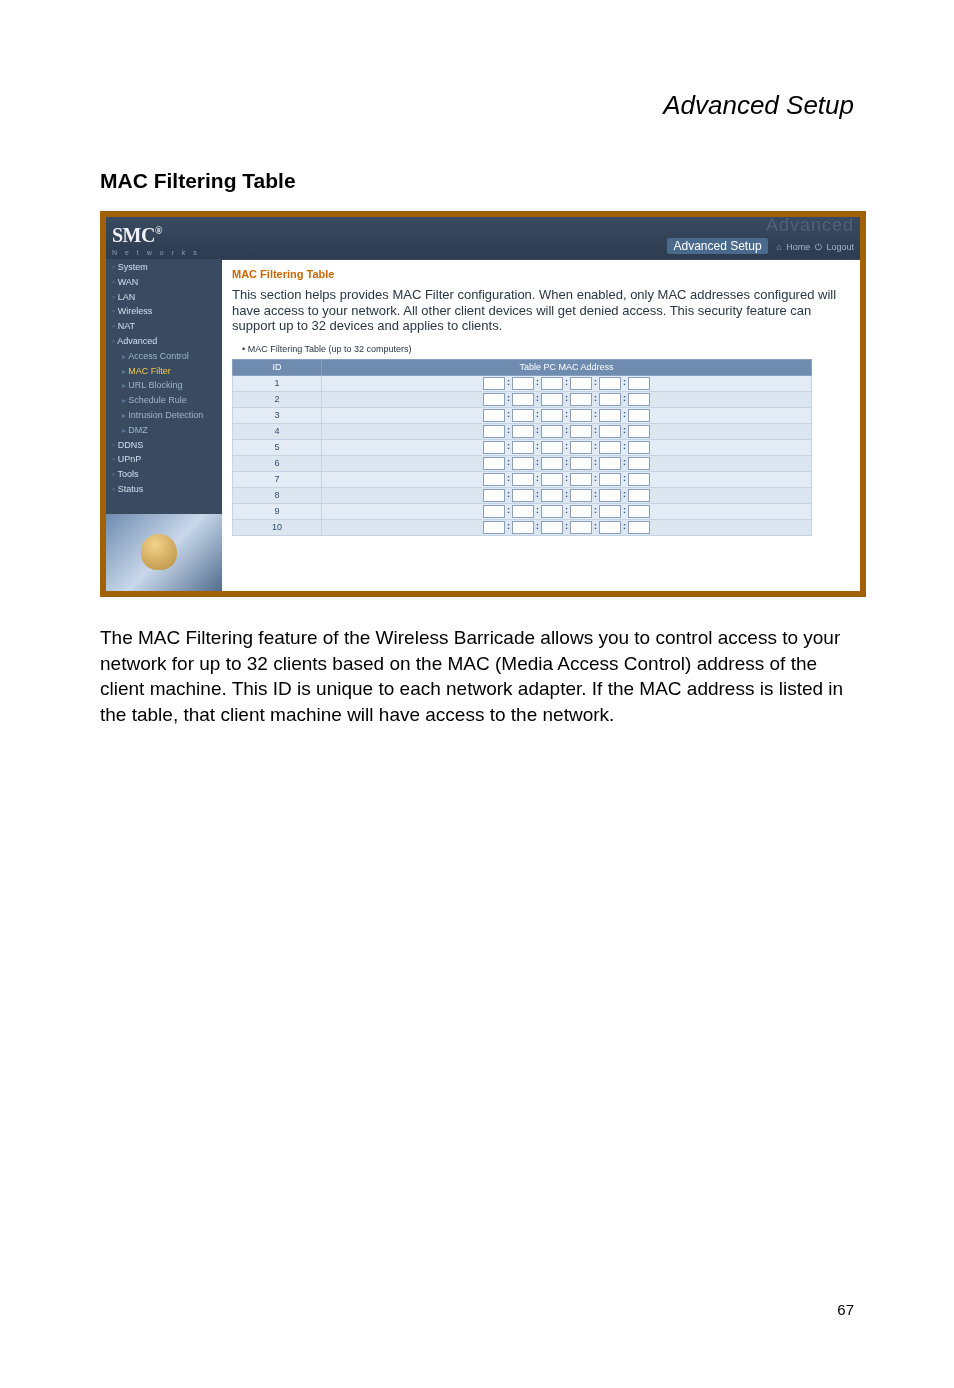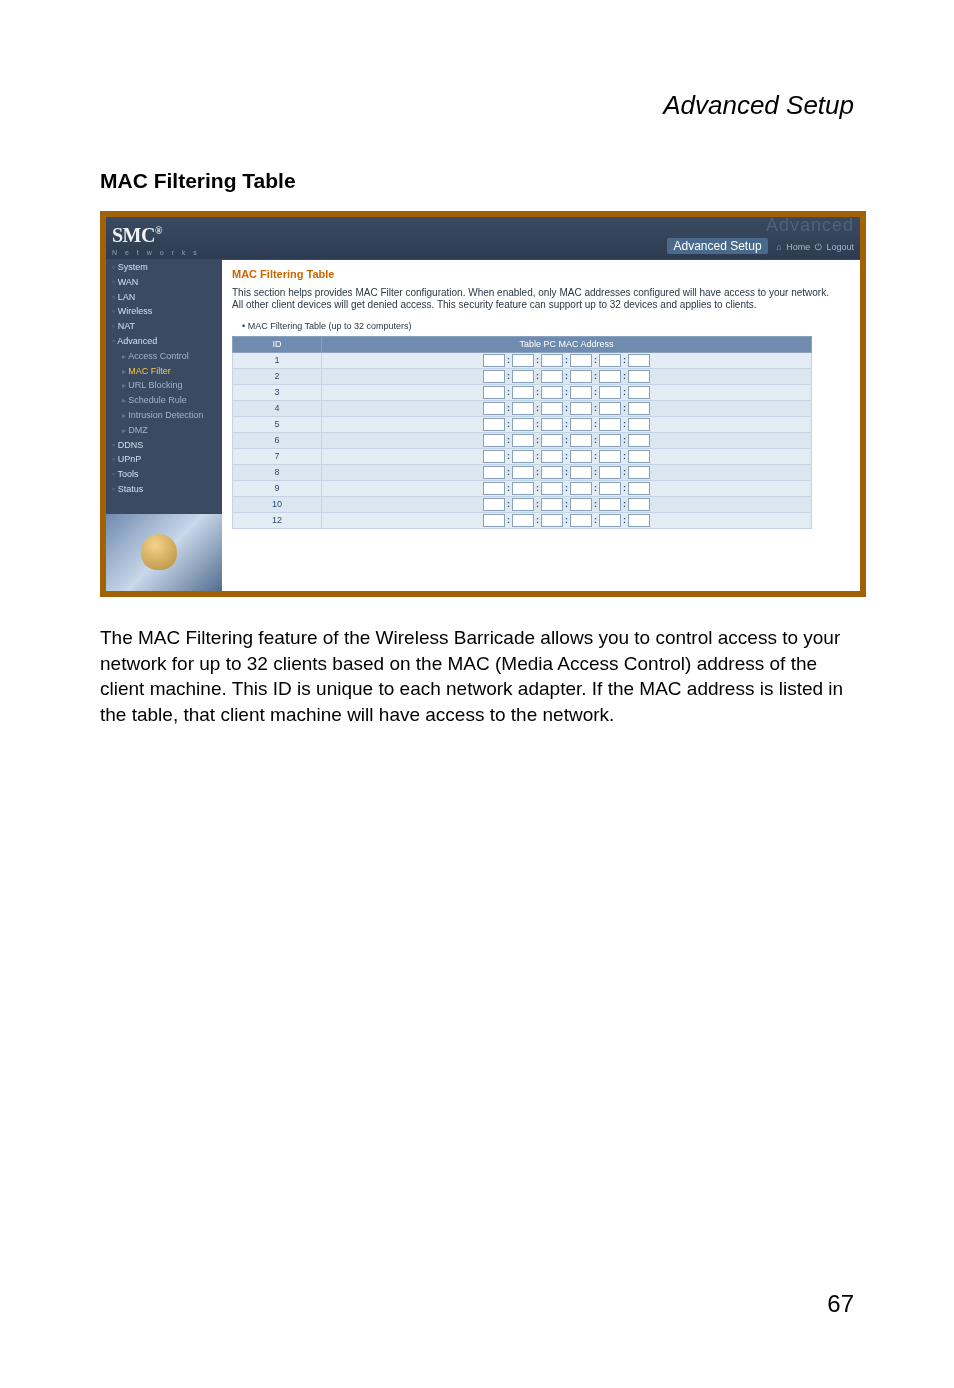--- a/index.html
+++ b/index.html
@@ -139,21 +139,21 @@
     overflow: hidden;
     background: #fff;
   }
   .content-title {
     color: #cc6600;
     font-weight: bold;
     font-size: 11px;
     margin-bottom: 6px;
   }
   .content-desc {
-    font-size: 10px;
+    font-size: 13px;
     color: #2a3744;
     margin-bottom: 10px;
     max-width: 610px;
   }
   .bullet-line {
     color: #2a3744;
     font-size: 9px;
     margin: 4px 0 4px 10px;
   }
   .bullet-line::before { content: "• "; color: #2a3744; }
@@ -204,21 +204,21 @@
     font-size: 19px;
     line-height: 1.35;
     margin-top: 28px;
     max-width: 754px;
   }
 
   .page-num {
     position: absolute;
     right: 100px;
     bottom: 70px;
-    font-size: 24px;
+    font-size: 15px;
   }
 </style>
 </head>
 <body>
 
 <div class="header-title">Advanced Setup</div>
 
 <div class="section-title">MAC Filtering Table</div>
 
 <div class="app">
@@ -311,24 +311,20 @@
               <td class="mac-cell"><input style=""><span class="colon">:</span><input style=""><span class="colon">:</span><input style=""><span class="colon">:</span><input style=""><span class="colon">:</span><input style=""><span class="colon">:</span><input style=""></td>
             </tr>
             <tr>
               <td>9</td>
               <td class="mac-cell"><input style=""><span class="colon">:</span><input style=""><span class="colon">:</span><input style=""><span class="colon">:</span><input style=""><span class="colon">:</span><input style=""><span class="colon">:</span><input style=""></td>
             </tr>
             <tr>
               <td>10</td>
               <td class="mac-cell"><input style=""><span class="colon">:</span><input style=""><span class="colon">:</span><input style=""><span class="colon">:</span><input style=""><span class="colon">:</span><input style=""><span class="colon">:</span><input style=""></td>
             </tr>
-            <tr>
-              <td>12</td>
-              <td class="mac-cell"><input style=""><span class="colon">:</span><input style=""><span class="colon">:</span><input style=""><span class="colon">:</span><input style=""><span class="colon">:</span><input style=""><span class="colon">:</span><input style=""></td>
-            </tr>
           </tbody>
       </table>
     </div>
   </div>
 </div>
 
 <div class="body-text">The MAC Filtering feature of the Wireless Barricade allows you to control access to your network for up to 32 clients based on the MAC (Media Access Control) address of the client machine. This ID is unique to each network adapter. If the MAC address is listed in the table, that client machine will have access to the network.</div>
 
 <div class="page-num">67</div>
 

